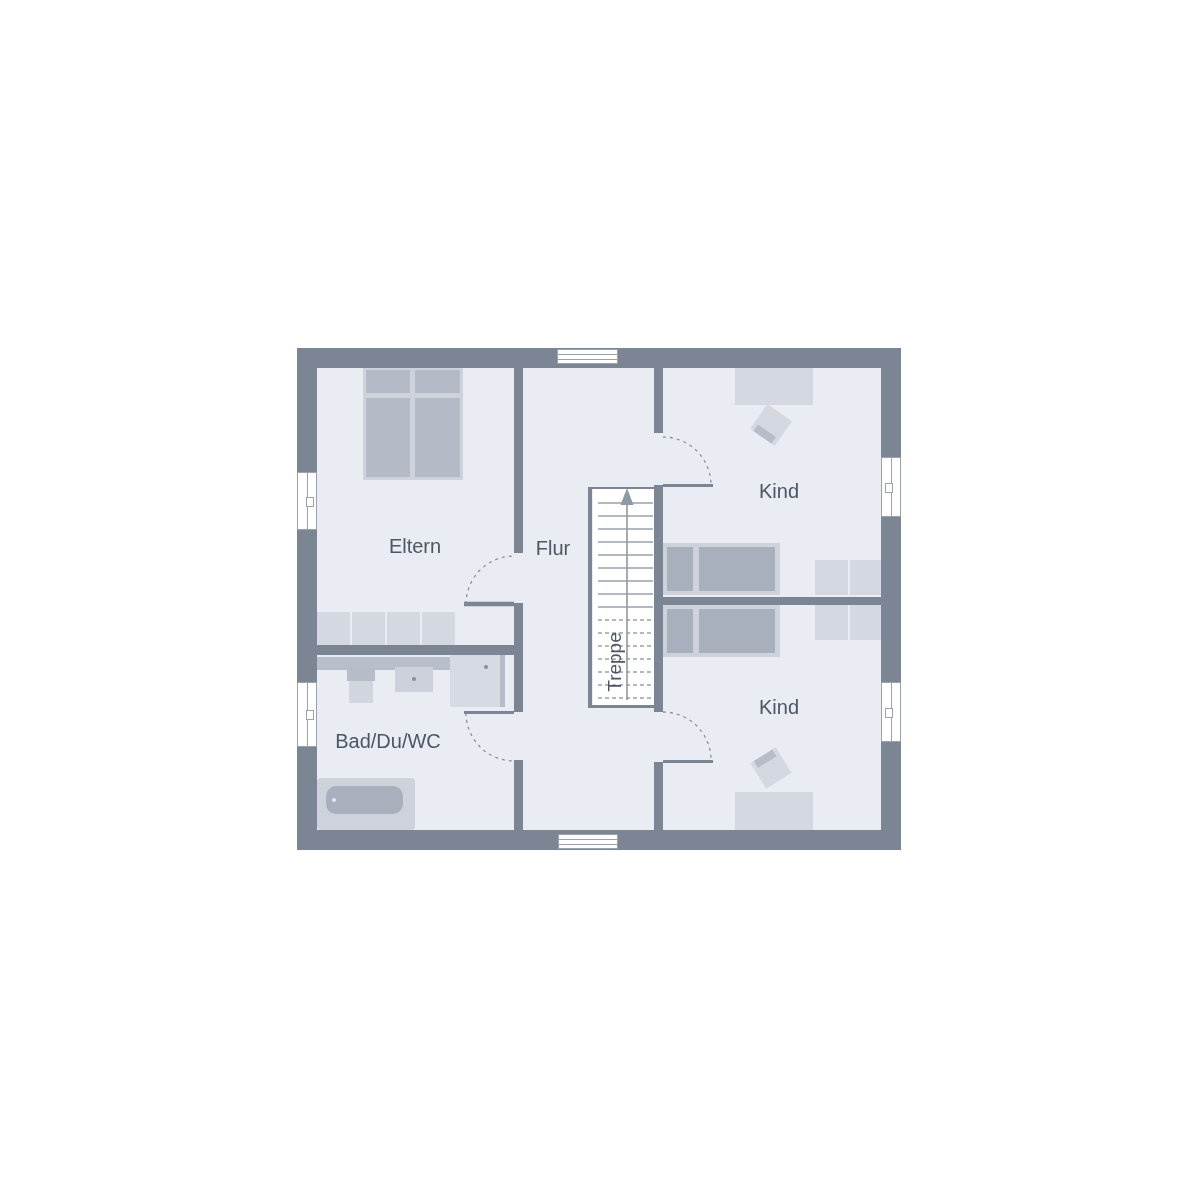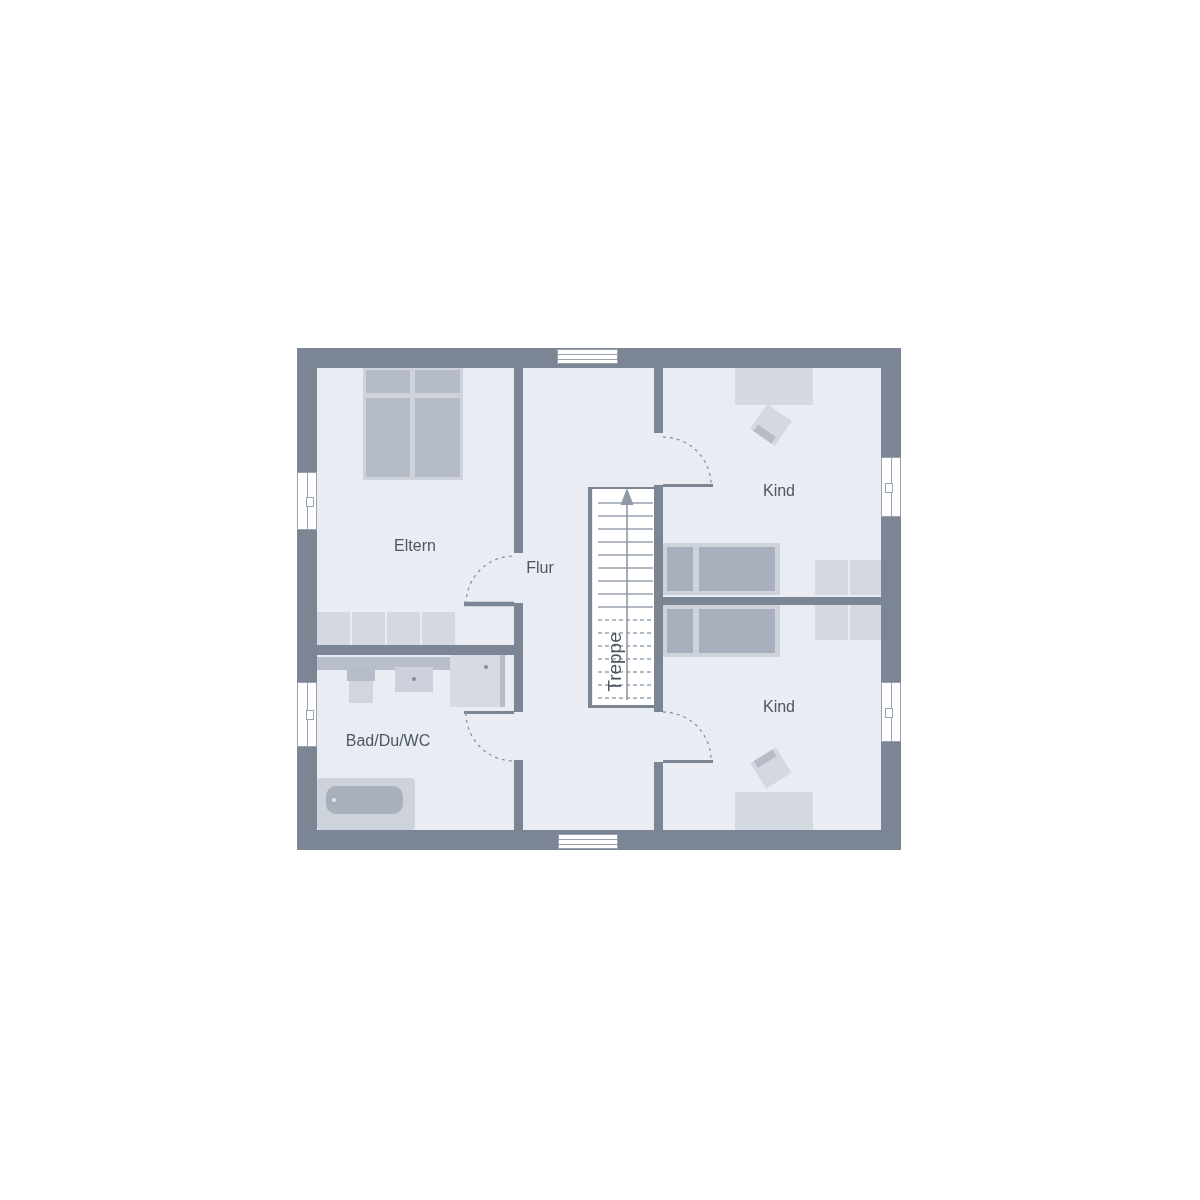--- a/index.html
+++ b/index.html
@@ -1,21 +1,21 @@
 <!DOCTYPE html>
 <html style="--background: #ffffff; --wall: #7b8594; --floor: #e9ecf2; --furniture-light: #d4d8e1; --furniture-medium: #b6bcc8; --bed-frame: #cdd2db; --bed-inner: #a9b0bd; --counter: #b9bfca; --text: #4c5664; --step-line: #9aa2af; --arrow: #9099a6; --window-frame: #9aa2af; --door-arc: #8a93a0;"><head>
 <meta charset="utf-8">
 <style>
   html,body{margin:0;padding:0;background:#fff;}
   .canvas{position:relative;width:1200px;height:1200px;background:var(--background,#ffffff);
           font-family:"Liberation Sans",sans-serif;overflow:hidden;}
   .plan{position:absolute;left:297px;top:348px;width:604px;height:502px;}
   .floor{position:absolute;left:20px;top:20px;width:564px;height:462px;background:var(--floor,#e9ecf2);}
   .wall{position:absolute;background:var(--wall,#7b8594);}
-  .room-label{position:absolute;font-size:16px;color:var(--text,#4c5664);
+  .room-label{position:absolute;font-size:20px;color:var(--text,#4c5664);
               transform:translate(-50%,-50%);white-space:nowrap;}
   .room-label.rot{transform:translate(-50%,-50%) rotate(-90deg);font-size:19px;}
   
   .f-light{position:absolute;background:var(--furniture-light,#d4d8e1);}
   .f-med{position:absolute;background:var(--furniture-medium,#b6bcc8);}
   .bed-frame{position:absolute;background:var(--bed-frame,#cdd2db);}
   .bed-inner{position:absolute;background:var(--bed-inner,#a9b0bd);}
   .counter{position:absolute;background:var(--counter,#b9bfca);}
   .dot{position:absolute;width:4px;height:4px;border-radius:50%;background:#848d9a;}
   .dot.white{background:#e6e9ee;}
@@ -160,20 +160,20 @@
         <line x1="301" y1="324" x2="356" y2="324"></line>
           <line x1="301" y1="337" x2="356" y2="337"></line>
         <line x1="301" y1="350" x2="356" y2="350"></line>
       </g>
 
       <line x1="330" y1="352" x2="330" y2="155" style="stroke:var(--arrow,#9099a6);" stroke-width="1.6"></line>
       <polygon points="330,140 336.5,157 323.5,157" style="fill:var(--arrow,#9099a6);"></polygon>
     </svg>
 
     <div class="room-label" style="left:118px;top:198px;">Eltern</div>
-    <div class="room-label" style="left:243px;top:200px;margin-top:20px;">Flur</div>
+    <div class="room-label" style="left:256px;top:200px;">Flur</div>
     <div class="room-label" style="left:482px;top:143px;">Kind</div>
     <div class="room-label" style="left:482px;top:359px;">Kind</div>
     <div class="room-label" style="left:91px;top:393px;">Bad/Du/WC</div>
     <div class="room-label rot" style="left:318px;top:314px;">Treppe</div>
 
   </div>
 </div>
 
 </body></html>

